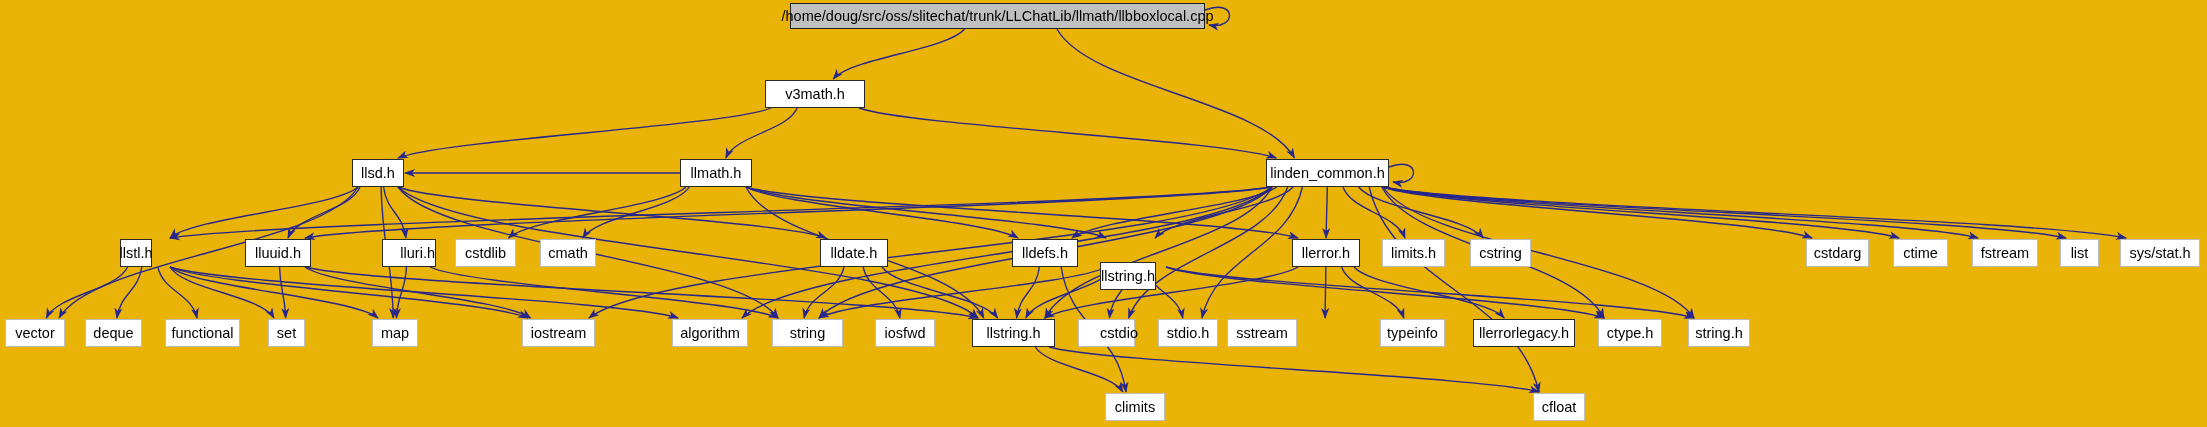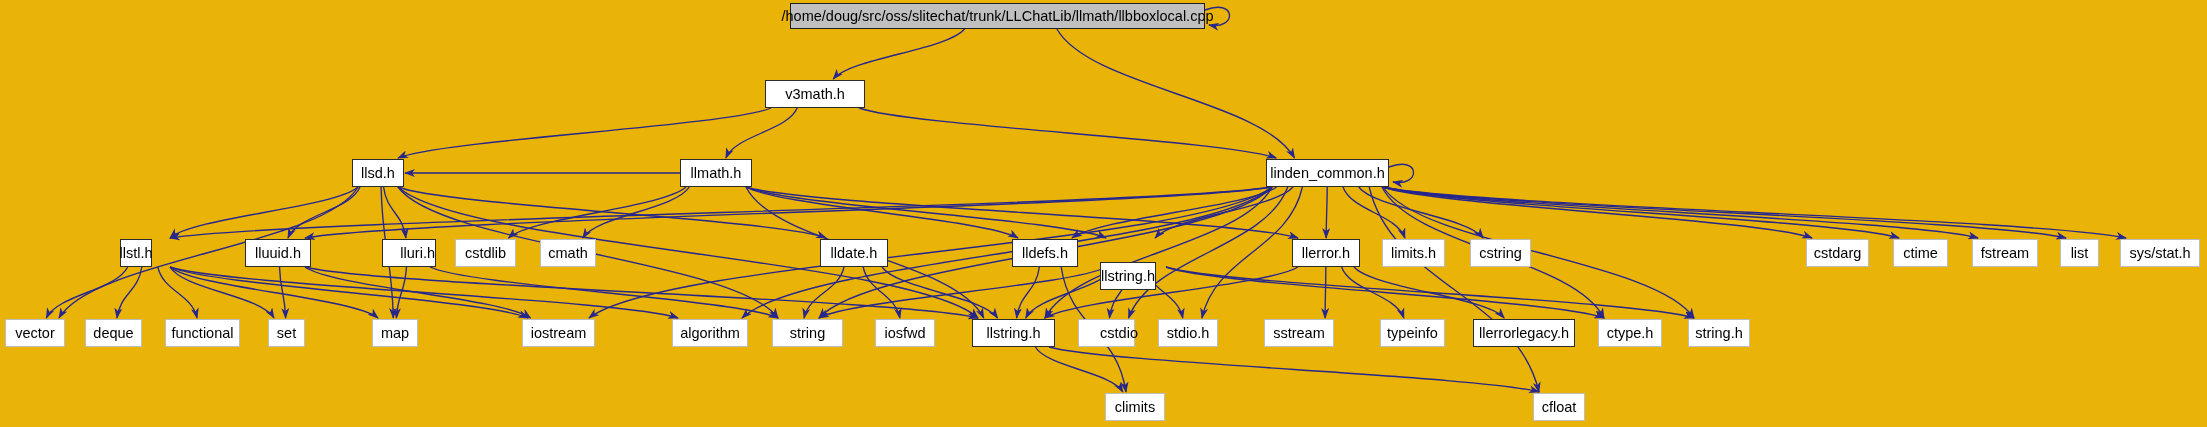--- a/index.html
+++ b/index.html
@@ -213,21 +213,21 @@
       </div>
       <div class="node hdr" style="left: 972px; top: 319px; width: 83px;">
         <span class="lbl">llstring.h</span>
       </div>
       <div class="node sys" style="left: 1078px; top: 319px; width: 57px; padding-left: 25px;">
         <span class="lbl">cstdio</span>
       </div>
       <div class="node sys" style="left: 1158px; top: 319px; width: 60px;">
         <span class="lbl">stdio.h</span>
       </div>
-      <div class="node sys" style="left: 1264px; top: 319px; width: 70px;">
+      <div class="node sys" style="left: 1227px; top: 319px; width: 70px;">
         <span class="lbl">sstream</span>
       </div>
       <div class="node sys" style="left: 1380px; top: 319px; width: 65px;">
         <span class="lbl">typeinfo</span>
       </div>
       <div class="node hdr" style="left: 1473px; top: 319px; width: 102px; justify-content: center;">
         <span class="lbl">llerrorlegacy.h</span>
       </div>
       <div class="node sys" style="left: 1598px; top: 319px; width: 64px;">
         <span class="lbl">ctype.h</span>

